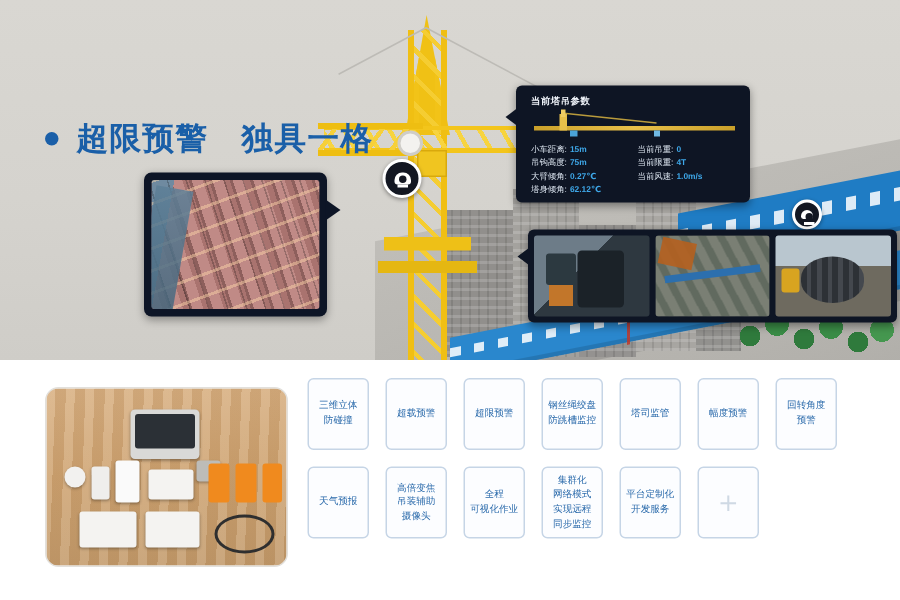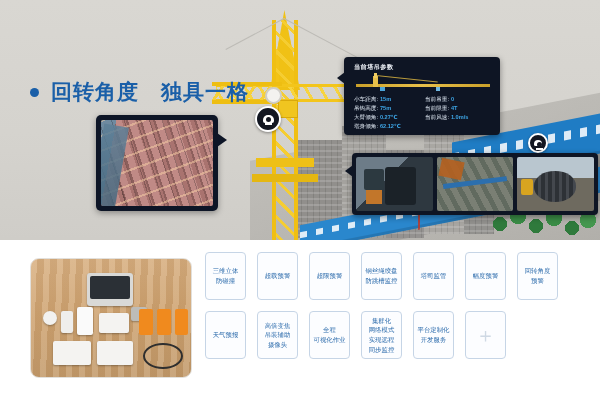--- a/index.html
+++ b/index.html
@@ -293,21 +293,21 @@
     <div class="badge badge-light" style="left:265px;top:87px;"></div>
     <div class="badge badge-dark" style="left:255px;top:106px;">
       <span class="cam-glyph"></span>
     </div>
     <div class="badge badge-dark" style="left:528px;top:133px;width:16px;height:16px;">
       <span class="cam-glyph" style="width:8px;height:6px;"></span>
     </div>
 
     <div class="heading">
       <span class="bullet"></span>
-      <span class="heading-text">回转角度　独具一格</span>
+      <span class="heading-text">超限预警　独具一格</span>
     </div>
 
     <div class="aerial">
       <div class="aerial-img"></div>
     </div>
 
     <div class="param-panel">
       <div class="param-title">当前塔吊参数</div>
       <div class="mini-crane">
         <div class="mini-line"></div>

